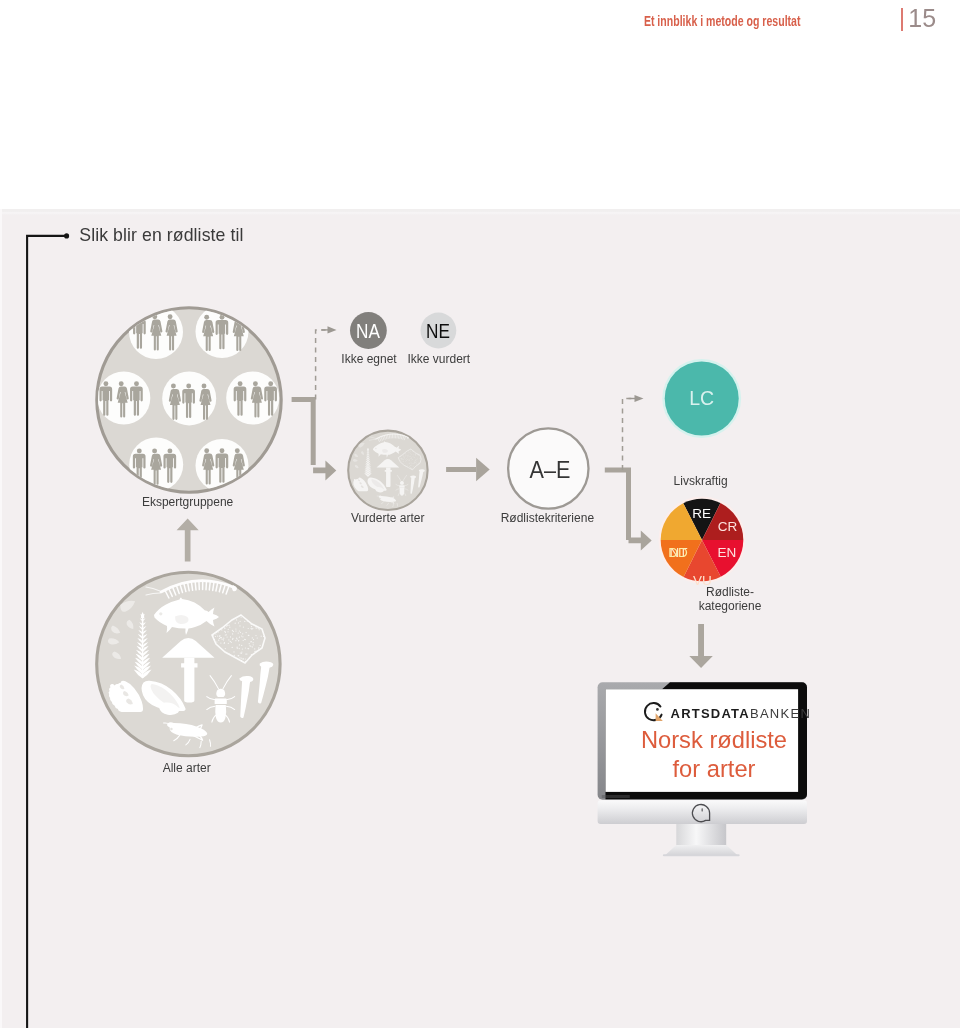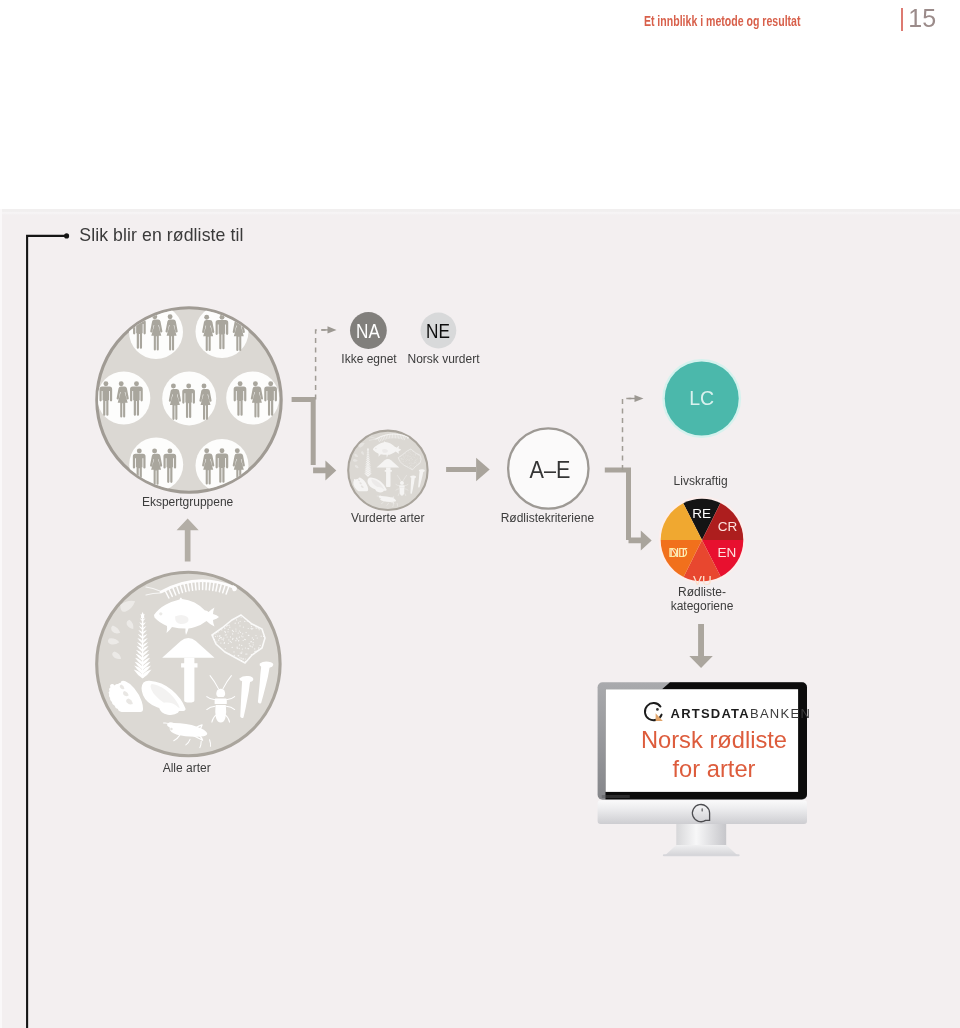--- a/index.html
+++ b/index.html
@@ -494,29 +494,29 @@
     </g>
 
     <g></g>
   </svg>
 
   <div class="lbl" style="left:141.9px;top:494.5px;">Ekspertgruppene</div>
   <div class="lbl" style="left:162.7px;top:760.5px;">Alle arter</div>
   <div class="code-lbl" style="left:368.4px;top:331.3px;color:#ffffff;font-size:20px;transform:translate(-50%,-50%) scaleX(0.86);">NA</div>
   <div class="code-lbl" style="left:438.4px;top:331.3px;color:#0e0e0e;font-size:20px;transform:translate(-50%,-50%) scaleX(0.86);">NE</div>
   <div class="lbl" style="left:341.3px;top:352px;">Ikke egnet</div>
-  <div class="lbl" style="left:407.5px;top:352px;">Norsk vurdert</div>
+  <div class="lbl" style="left:407.5px;top:352px;">Ikke vurdert</div>
   <div class="lbl" style="left:350.9px;top:511.3px;">Vurderte arter</div>
   <div class="code-lbl" style="left:549.5px;top:470.2px;color:#353535;font-size:24px;transform:translate(-50%,-50%) scaleX(0.9);">A–E</div>
   <div class="lbl" style="left:500.7px;top:511.3px;">Rødlistekriteriene</div>
   <div class="code-lbl" style="left:701.7px;top:399px;color:#d9f1ee;font-size:19.5px;">LC</div>
   <div class="lbl" style="left:673.6px;top:442px;margin-top:32px;">Livskraftig</div>
   <div class="cat-lbl" style="left:701.6px;top:513.2px;color:#ffffff;">RE</div>
   <div class="cat-lbl" style="left:727.6px;top:525.6px;color:#fde3de;">CR</div>
   <div class="cat-lbl" style="left:726.9px;top:551.7px;color:#fde3e0;">EN</div>
   <div class="cat-lbl" style="left:702.5px;top:567.6px;color:#fde0cc;margin-top:12px;">VU</div>
   <div class="cat-lbl" style="left:678.4px;top:551.9px;color:#fdeacb;">NT</div>
   <div class="cat-lbl" style="left:677.9px;top:552px;color:#fdeda3;">DD</div>
   <div class="mon-logo"><span class="lg-bold">ARTSDATA</span><span class="lg-light">BANKEN</span></div>
   <div class="mon-title"><span>Norsk rødliste</span><br><span>for arter</span></div>
-  <div class="lbl2" style="left:660px;top:584.5px;width:84px;"><span>Rødliste-</span><br><span>kategoriene</span></div>
+  <div class="lbl2" style="left:688px;top:584.5px;width:84px;"><span>Rødliste-</span><br><span>kategoriene</span></div>
 
 </div>
 
 </body></html>

